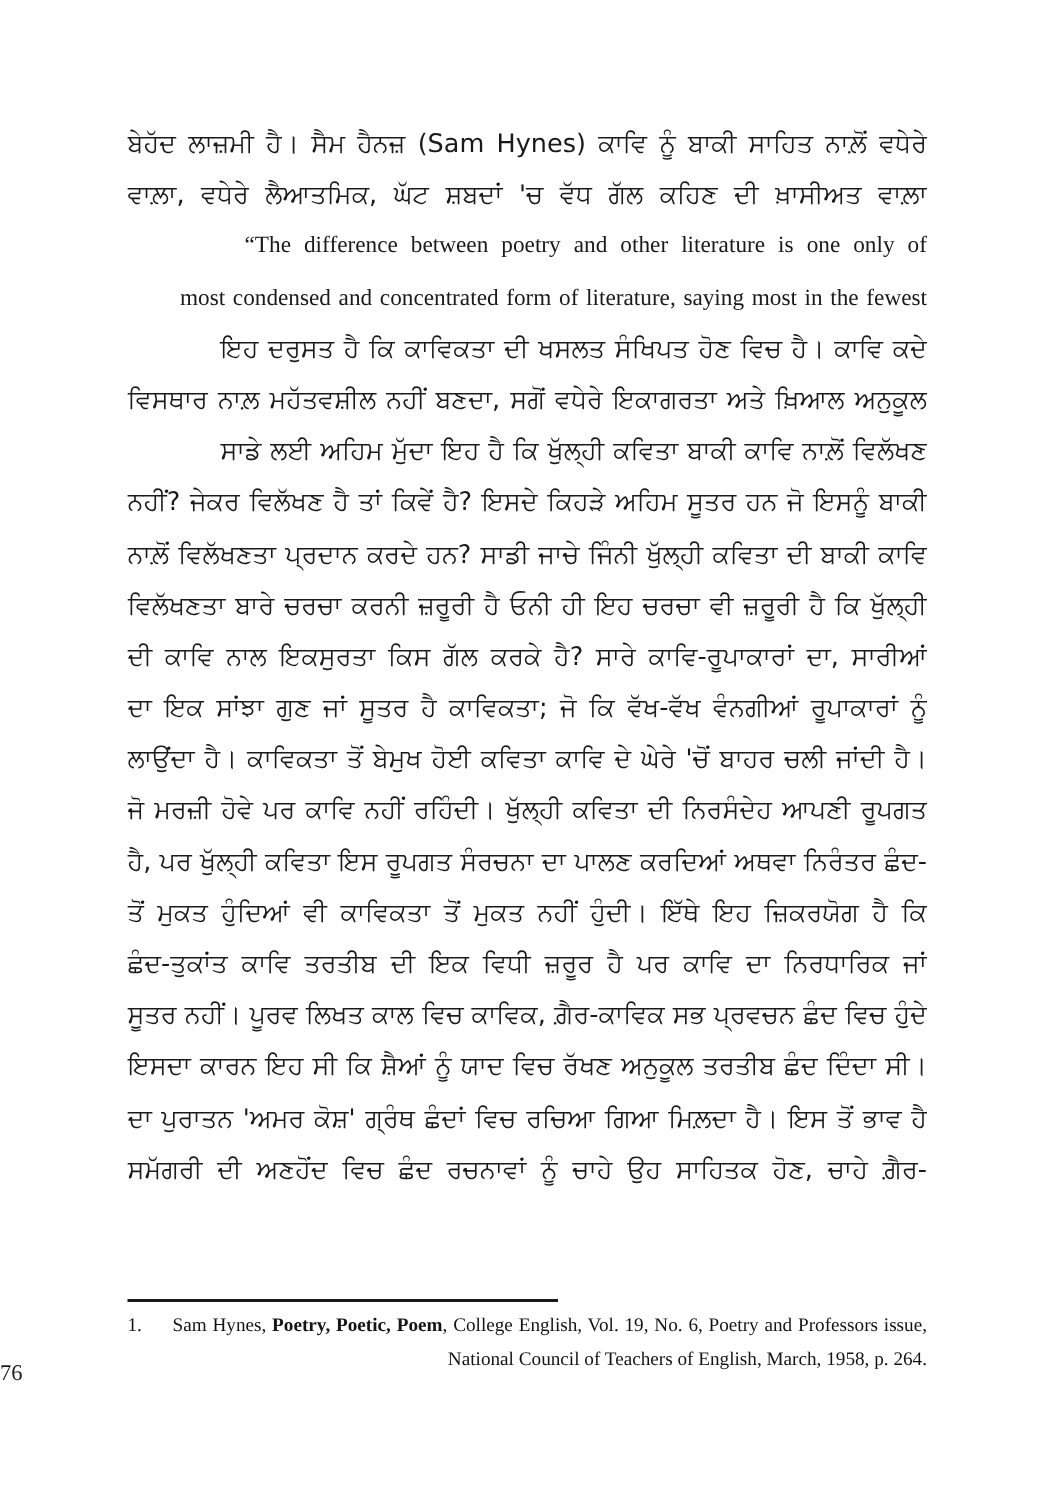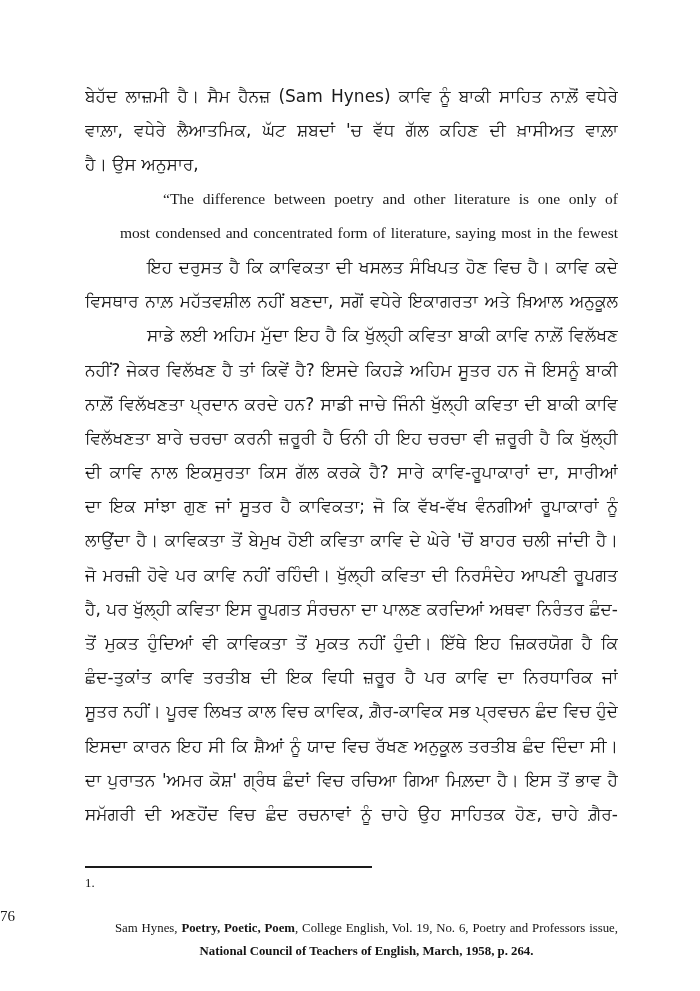--- a/index.html
+++ b/index.html
@@ -72,27 +72,25 @@
     flex: 0 0 30px;
     line-height: 23px;
   }
   .fn-body {
     flex: 1;
     line-height: 23px;
     text-align: justify;
     text-align-last: justify;
     height: 23px;
     overflow: hidden;
-    margin-top: 45px;
   }
   .fn-line2 {
     padding-left: 30px;
     line-height: 23px;
-    text-align: center;
-    font-weight: bold;
+    text-align: right;
   }
   .fn-bold { font-weight: bold; }
   
   .page-number {
     position: absolute;
     left: 0;
     right: 0;
     top: 908px;
     font-family: "Liberation Serif", "DejaVu Serif", serif;
     font-size: 15px;
@@ -101,21 +99,20 @@
 </style>
 </head>
 <body>
 
 <div class="page">
 
   <main class="text-block">
 
     <div class="g">ਬੇਹੱਦ ਲਾਜ਼ਮੀ ਹੈ। ਸੈਮ ਹੈਨਜ਼ (Sam Hynes) ਕਾਵਿ ਨੂੰ ਬਾਕੀ ਸਾਹਿਤ ਨਾਲ਼ੋਂ ਵਧੇਰੇ ਇਕਾਗਰਤਾ</div>
     <div class="g">ਵਾਲ਼ਾ, ਵਧੇਰੇ ਲੈਆਤਮਿਕ, ਘੱਟ ਸ਼ਬਦਾਂ 'ਚ ਵੱਧ ਗੱਲ ਕਹਿਣ ਦੀ ਖ਼ਾਸੀਅਤ ਵਾਲ਼ਾ ਮਾਧਿਅਮ ਮੰਨਦਾ</div>
-    <div class="g left">ਹੈ। ਉਸ ਅਨੁਸਾਰ,</div>
 
     <div class="q q1">
       <span>“The difference between poetry and other literature is one only of degree. Poetry is the</span>
     </div>
     <div class="q q2">
       <span>most condensed and concentrated form of literature, saying most in the fewest number of words. ”</span>
     </div>
 
     <div class="g indent">ਇਹ ਦਰੁਸਤ ਹੈ ਕਿ ਕਾਵਿਕਤਾ ਦੀ ਖਸਲਤ ਸੰਖਿਪਤ ਹੋਣ ਵਿਚ ਹੈ। ਕਾਵਿ ਕਦੇ ਆਕਾਰ ਦੇ</div>
     <div class="g">ਵਿਸਥਾਰ ਨਾਲ਼ ਮਹੱਤਵਸ਼ੀਲ ਨਹੀਂ ਬਣਦਾ, ਸਗੋਂ ਵਧੇਰੇ ਇਕਾਗਰਤਾ ਅਤੇ ਖ਼ਿਆਲ ਅਨੁਕੂਲ ਢੁੱਕਵੀਂ</div>

